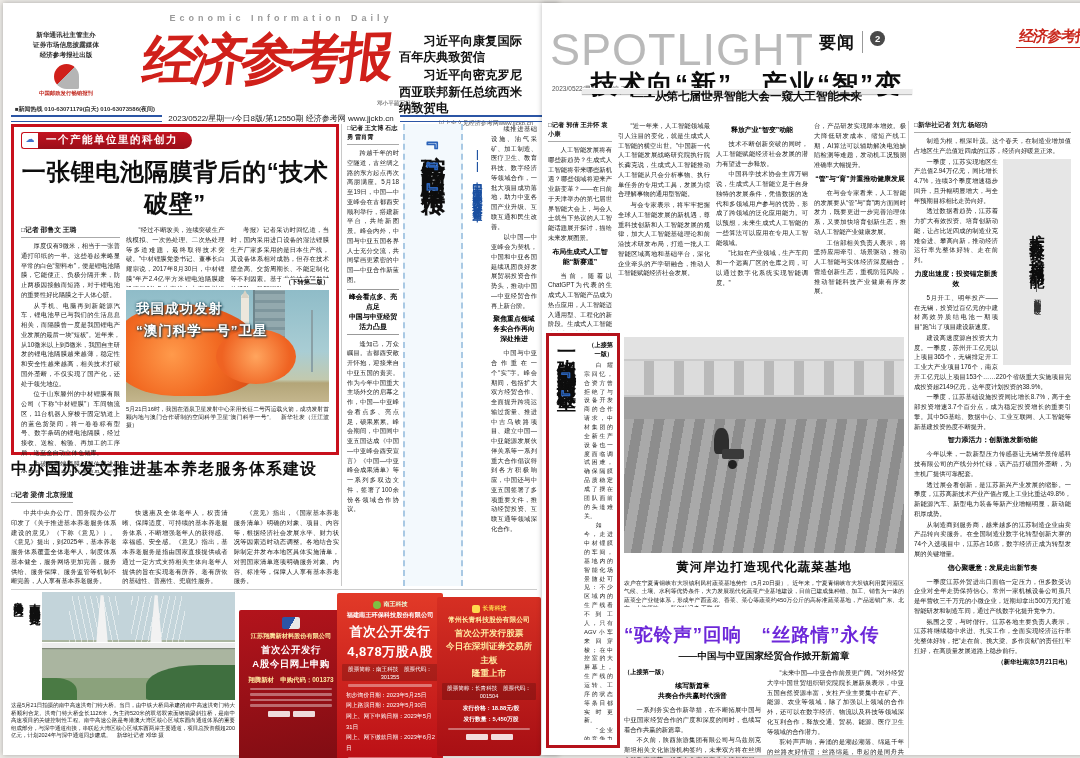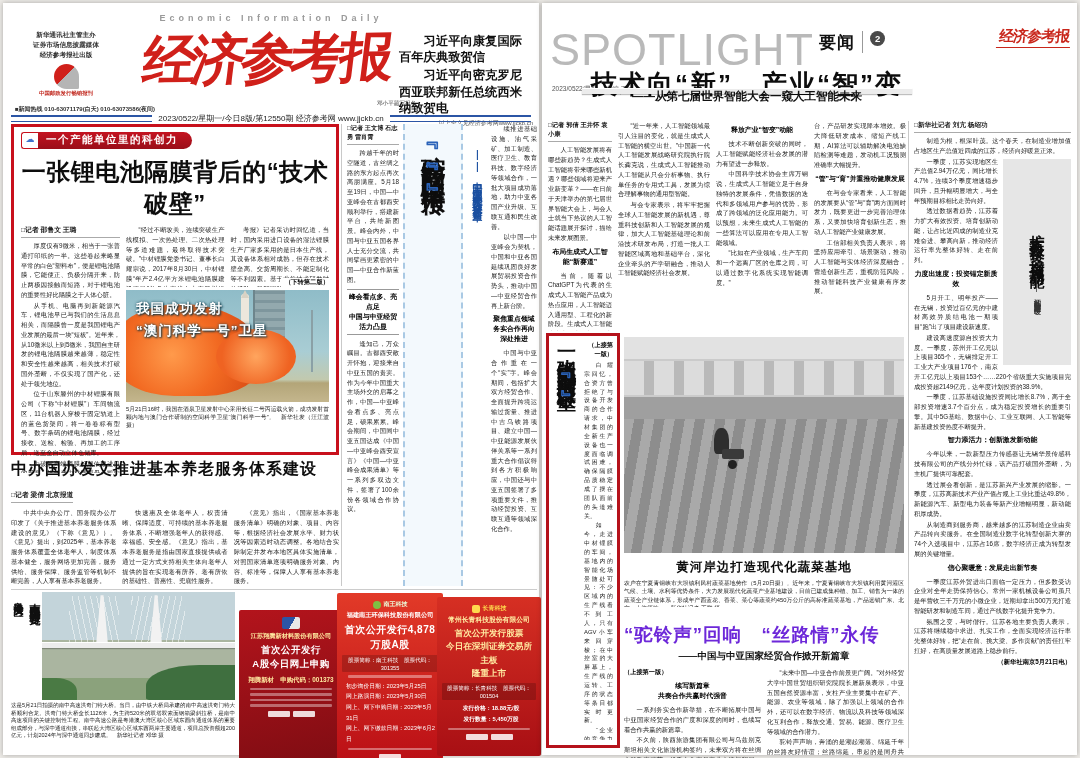--- a/index.html
+++ b/index.html
@@ -1,17 +1,17 @@
 <!DOCTYPE html>
 <html><head>
 <meta charset="utf-8">
 <style>
   html,body{margin:0;padding:0;background:#e9e8e5;}
   .canvas{position:relative;width:1080px;height:758px;background:#eceae6;font-family:"Liberation Sans",sans-serif;overflow:hidden;}
-  .page{position:absolute;top:3px;height:752px;background:#fff;box-shadow:0 0 5px rgba(0,0,0,.28);}
+  .page{position:absolute;top:3px;height:752px;background:#fff;box-shadow:0 0 5px rgba(0,0,0,.28);padding-left:20px;}
   #lpage{left:3px;width:536px;}
   #rpage{left:542px;width:535px;}
   .blk{position:absolute;box-sizing:border-box;}
   .p{font-size:6.3px;line-height:1.55;text-align:justify;text-indent:2em;color:#1b1b1b;margin:0 0 1px 0;}
   .p6{font-size:5.9px;line-height:1.5;text-align:justify;text-indent:2em;color:#1b1b1b;margin:0 0 1px 0;}
   .subhead{font-weight:bold;text-align:center;font-size:6.9px;margin:4px 0;text-indent:0;white-space:pre-line;color:#000;line-height:1.45;}
   .byline{font-size:6.8px;font-weight:bold;color:#222;border-bottom:1px solid #aaa;padding-bottom:2px;margin-bottom:3px;}
   .clip{overflow:hidden;}
   .pre{white-space:pre-line;}
   
@@ -299,21 +299,21 @@
           <span></span>
         </div>
     </div>
 
     <div class="ad ad2" style="left:334px;top:590px;width:96px;height:152px;">
       <div class="adlogo2">
           <span class="gdot"></span>
           <span>南王科技</span>
         </div>
       <div class="adco" style="color:#fff;">福建南王环保科技股份有限公司</div>
-      <div class="adbig" style="font-size:10px;">首次公开发行4,878万股A股</div>
+      <div class="adbig" style="font-size:13px;">首次公开发行4,878万股A股</div>
       <div class="admeta">股票简称：南王科技　股票代码：301355</div>
       <div class="stripe"></div>
       <div class="adrows">
         <div>初步询价日期：2023年5月25日</div>
         <div>网上路演日期：2023年5月30日</div>
         <div>网上、网下申购日期：2023年5月31日</div>
         <div>网上、网下缴款日期：2023年6月2日</div>
       </div>
       <div class="stripe"></div>
       <div class="minirow">

